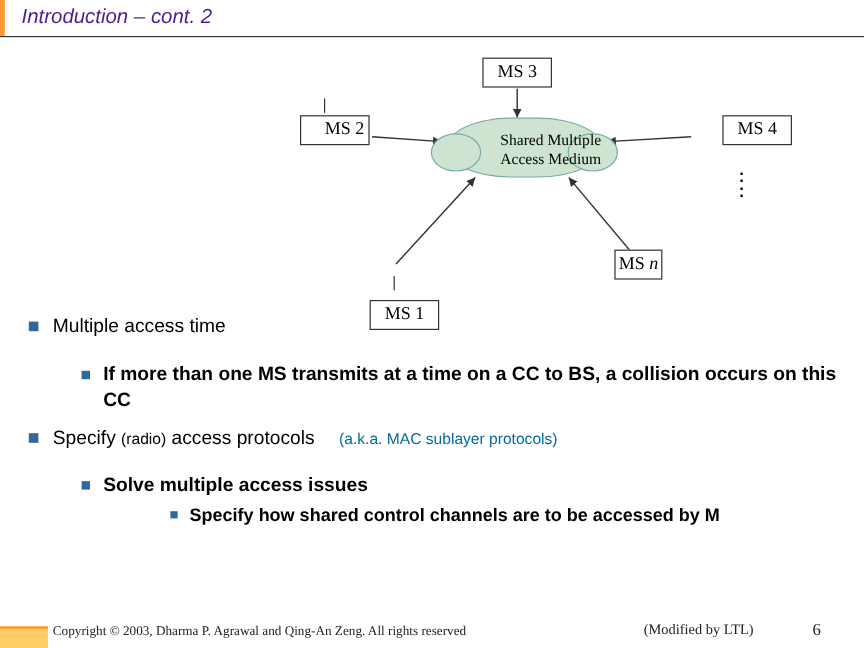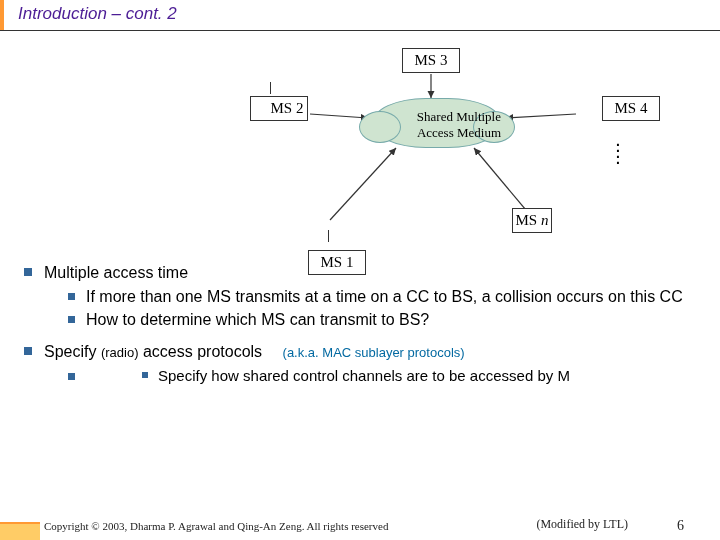--- a/index.html
+++ b/index.html
@@ -83,21 +83,21 @@
     color: #000;
     line-height: 1.35;
   }
   .li0 { position: relative; padding-left: 20px; margin-bottom: 10px; }
   .li0::before {
     content: "";
     position: absolute; left: 0; top: 6px;
     width: 8px; height: 8px;
     background: #336699;
   }
-  .li1 { position: relative; padding-left: 42px; margin-top: 2px; }
+  .li1 { position: relative; padding-left: 42px; margin-top: 18px; font-weight: bold; }
   .li1::before {
     content: "";
     position: absolute; left: 24px; top: 7px;
     width: 7px; height: 7px;
     background: #336699;
   }
   .li2 { position: relative; padding-left: 72px; margin-top: 4px; font-size: 15px; }
   .li2::before {
     content: "";
     position: absolute; left: 56px; top: 6px;
@@ -166,26 +166,26 @@
 
   <div class="ms-box" style="left:512px; top:170px; width:40px;">
     <span>MS </span><span class="serif-i">n</span>
   </div>
 </div>
 
 <div class="content">
   <div class="li0">
     <span>Multiple access time</span>
     <div class="li1">If more than one MS transmits at a time on a CC to BS, a collision occurs on this CC</div>
-    <div class="li1">How to determine which MS can transmit to BS?</div>
   </div>
   <div class="li0">
     <span>Specify </span><span style="font-size:13px">(radio)</span><span> access protocols</span>
     <span class="aka">(a.k.a. MAC sublayer protocols)</span>
     <div class="li1">
+      <span>Solve multiple access issues</span>
       <div class="li2">Specify how shared control channels are to be accessed by M</div>
     </div>
   </div>
 </div>
 
 <div class="footer-accent"></div>
 <div class="footer">
   <span>Copyright © 2003, Dharma P. Agrawal and Qing-An Zeng. All rights reserved</span>
   <span class="mod">(Modified by LTL)</span>
   <span class="pg">6</span>

